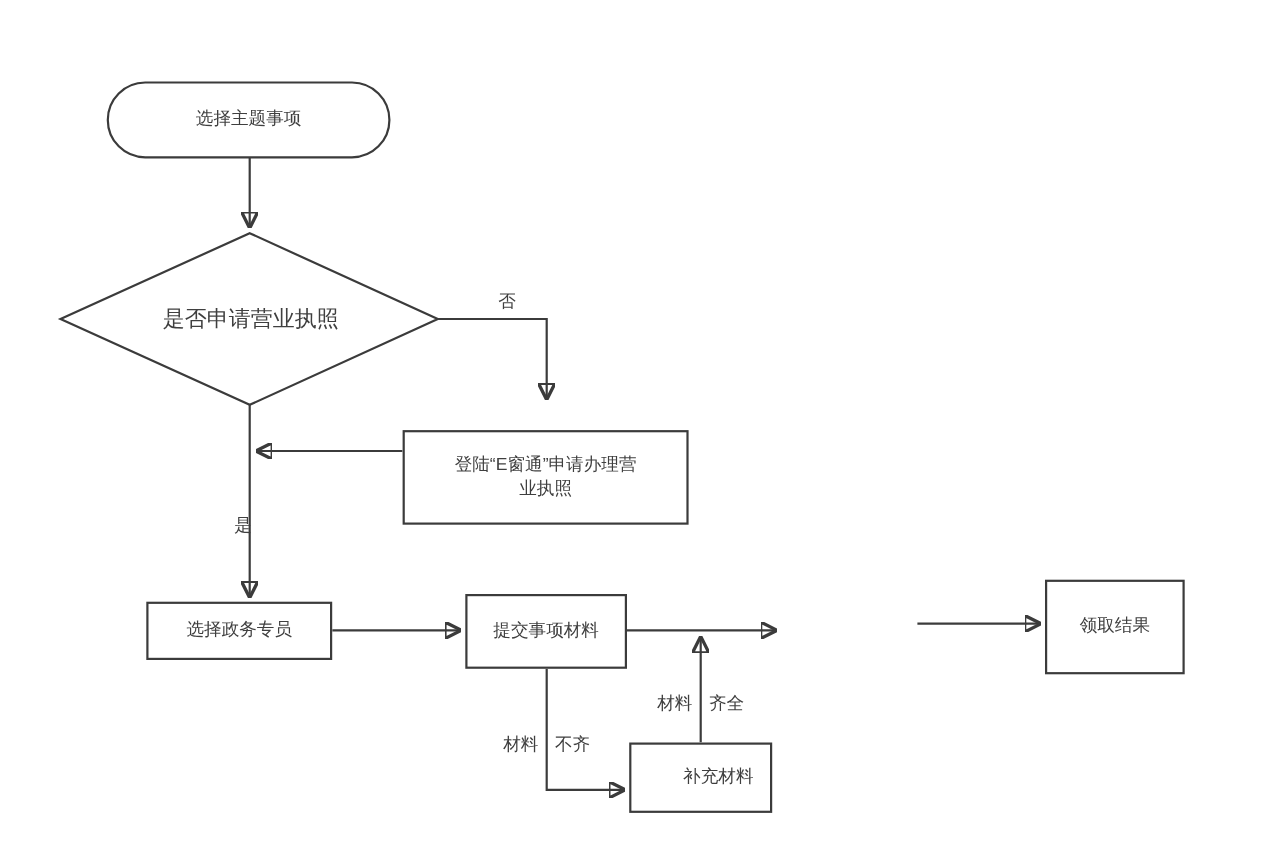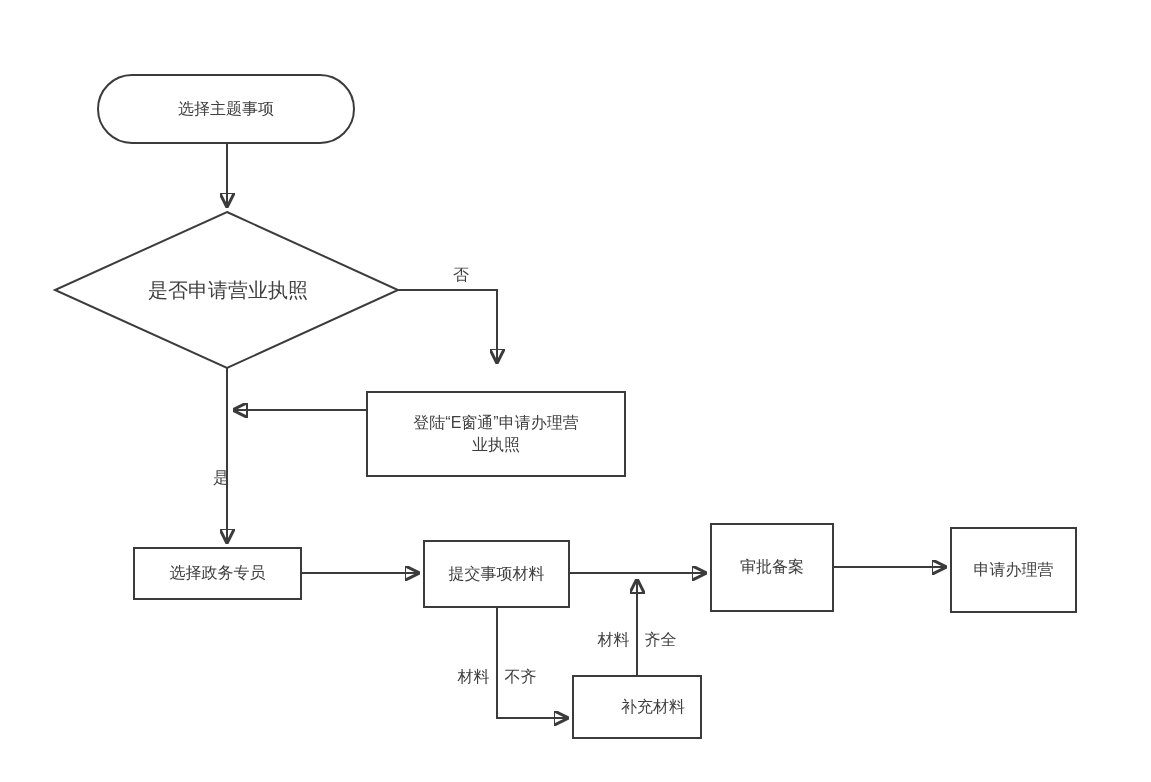--- a/index.html
+++ b/index.html
@@ -84,26 +84,23 @@
   </div>
 
   <div class="node" style="left:133px;top:547px;width:169px;height:53px;">
     <span>选择政务专员</span>
   </div>
 
   <div class="node" style="left:423px;top:540px;width:147px;height:68px;">
     <span>提交事项材料</span>
   </div>
 
-  <div class="node" style="left:710px;top:523px;width:124px;height:89px;">
-    <span>审批备案</span>
-  </div>
 
   <div class="node" style="left:950px;top:527px;width:127px;height:86px;">
-    <span>申请办理营</span>
+    <span>领取结果</span>
   </div>
 
   <div class="node" style="left:572px;top:675px;width:130px;height:64px;padding-left:32px;">
     <span>补充材料</span>
   </div>
 
   <div class="edge-label" style="left:461px;top:275px;">否</div>
 
   <div class="edge-label" style="left:221px;top:478px;">是</div>
 

